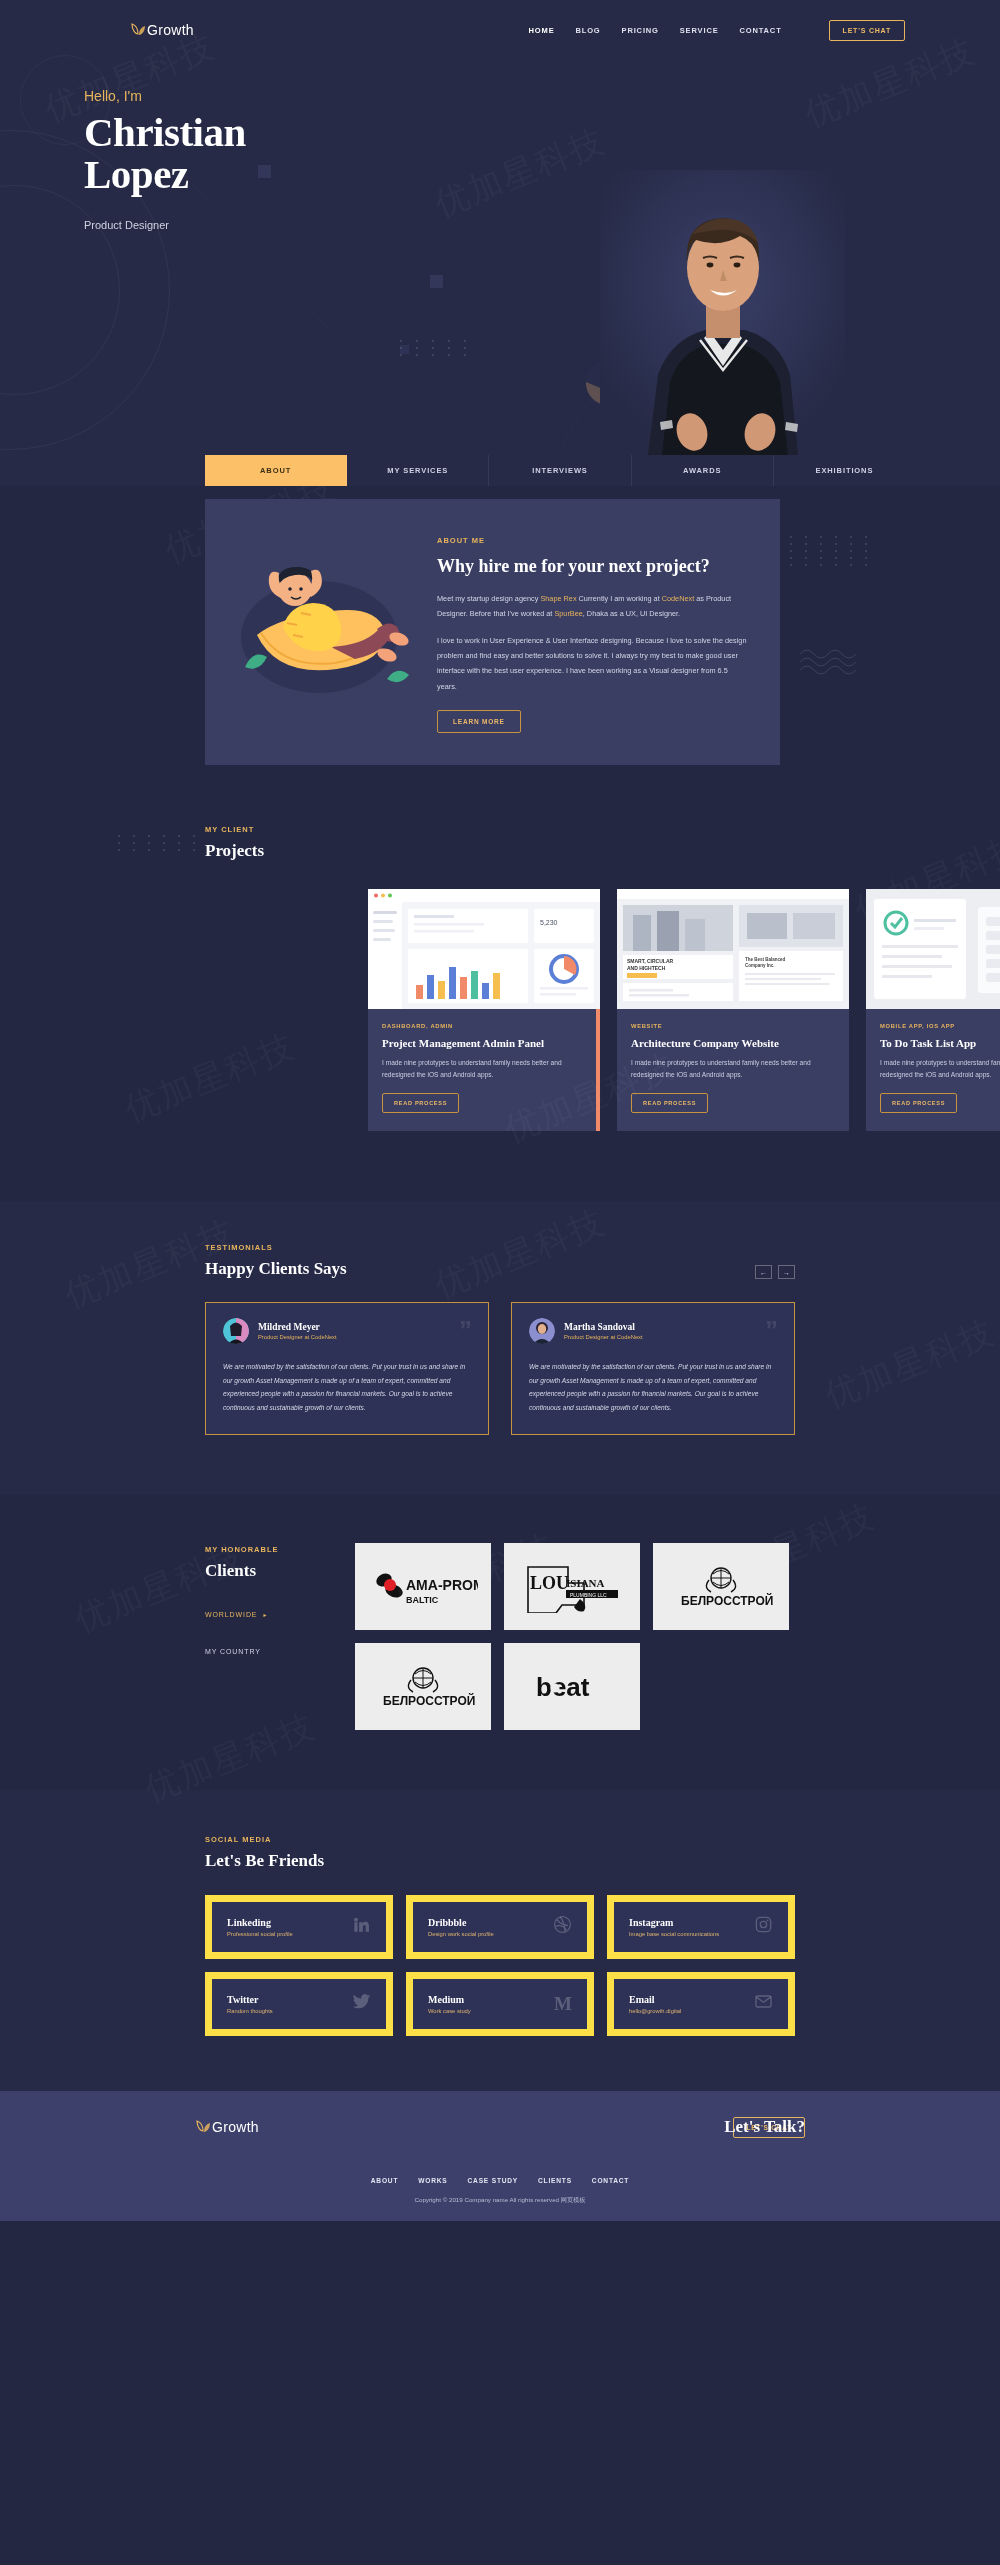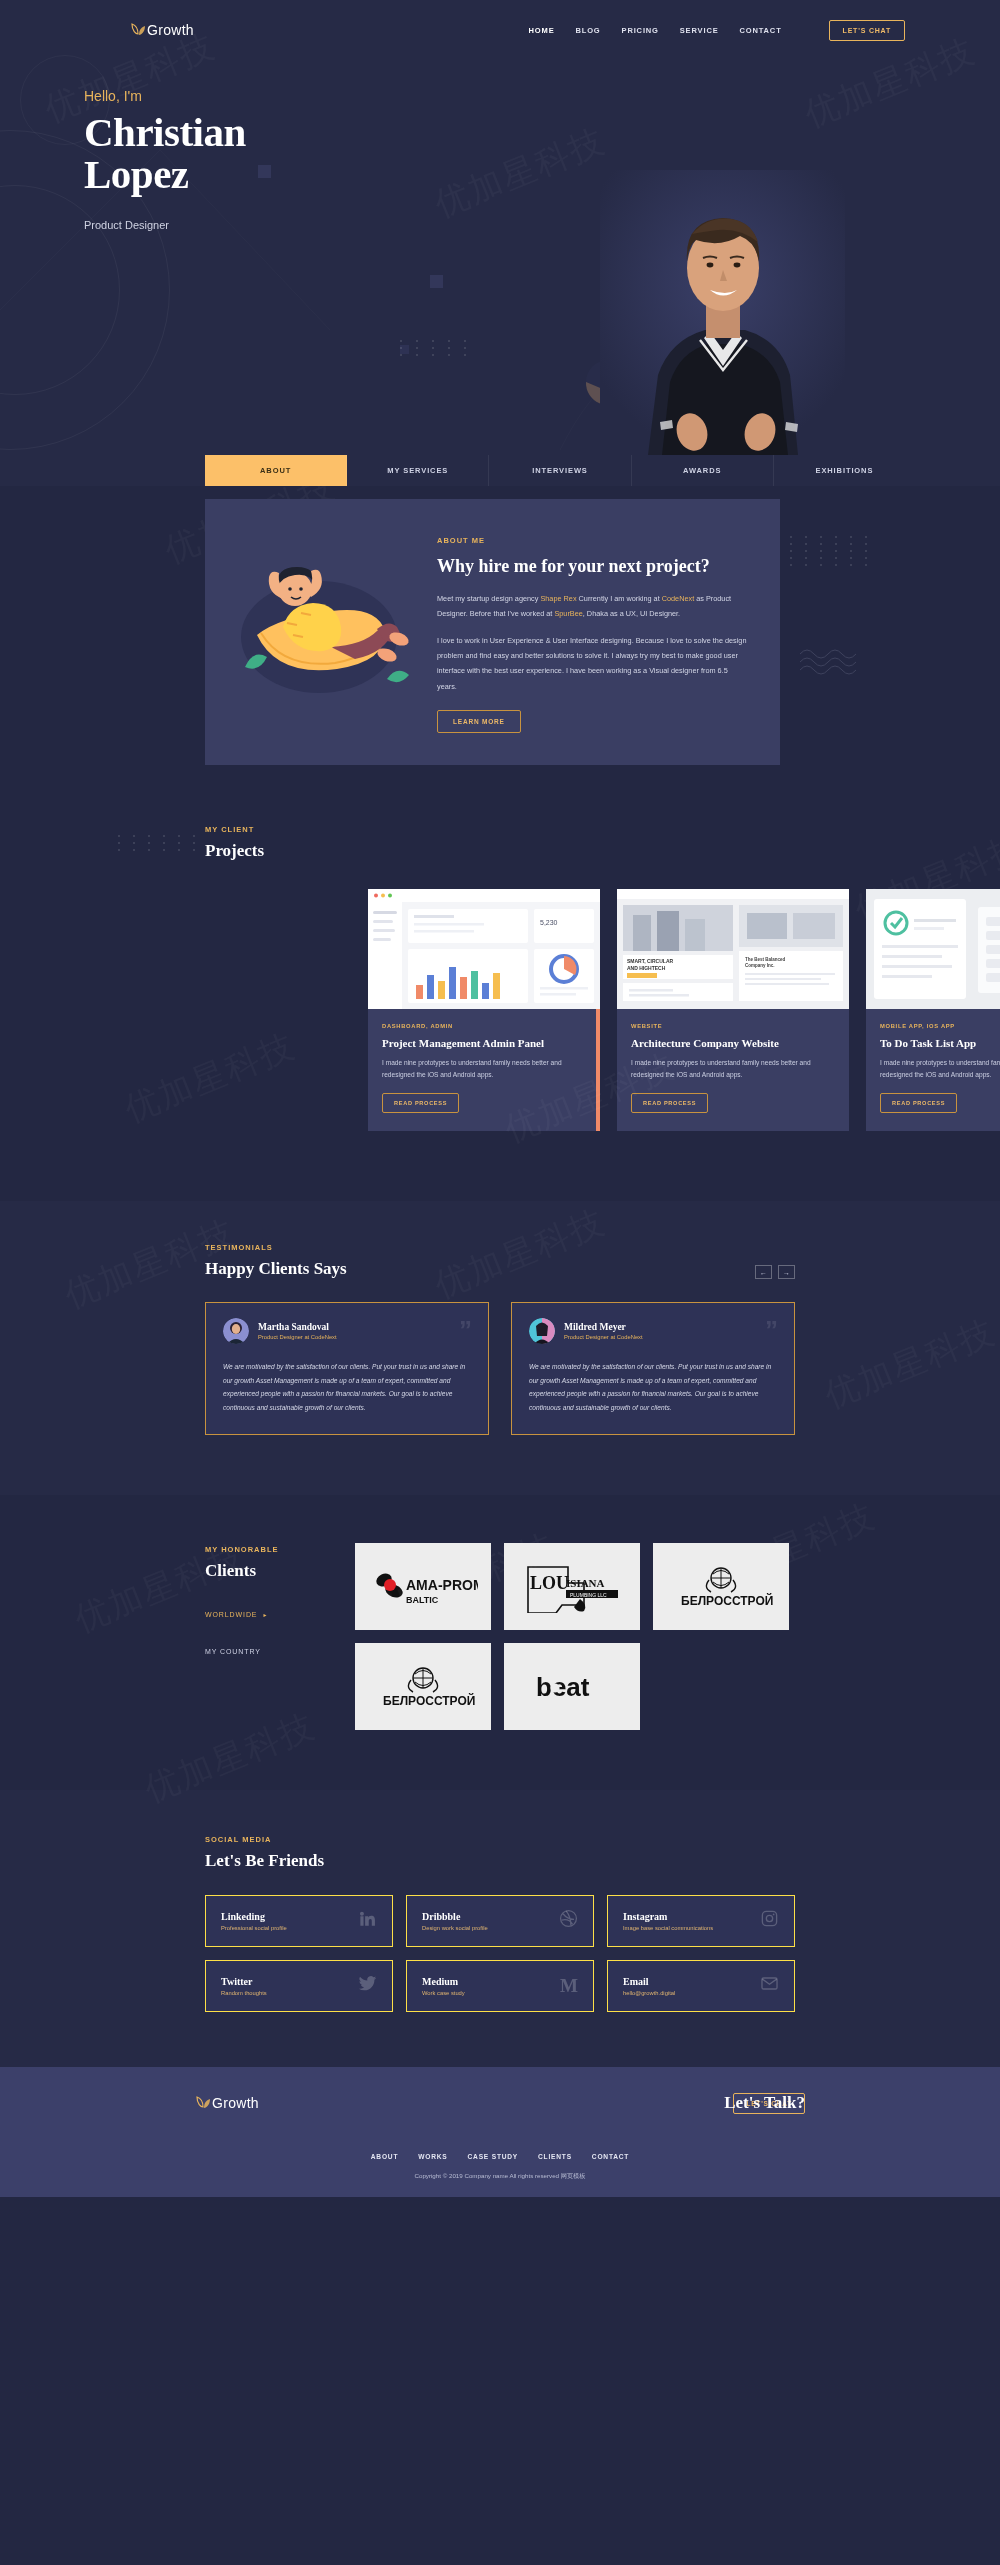--- a/index.html
+++ b/index.html
@@ -111,21 +111,21 @@
   .filt.active { color: #e8b45c; }
   .filt .car { font-size: 6px; }
   .logo-grid { display: grid; grid-template-columns: repeat(3, 136px); gap: 13px; }
   .logo-cell { height: 87px; background: #ededed; display: flex; align-items: center;
                justify-content: center; }
 
   
   .social { background: #262a46; padding: 45px 0 55px; }
   .social-grid { display: grid; grid-template-columns: repeat(3, 1fr); gap: 13px;
                  margin: 24px 205px 0; }
-  .soc-card { border: 1px solid #fde047; background: #2e3256; padding: 13px 15px 14px;
+  .soc-card { border: 7px solid #fde047; background: #2e3256; padding: 13px 15px 14px;
               display: flex; align-items: center; cursor: pointer; }
   .soc-name { font-size: 10px; color: #fff; font-weight: 700; }
   .soc-sub { font-size: 5.8px; color: #e0b470; margin-top: 3px; }
   .soc-ico { margin-left: auto; color: rgba(255,255,255,.22); }
 
   
   .footer { background: #3c406a; padding: 0; }
   .f-top { display: flex; align-items: center; height: 72px; margin: 0 195px; }
   .f-talk { position: absolute; left: 12px; right: 0; text-align: right;
             font-size: 17px; color: #fff; font-weight: 700; }
@@ -492,52 +492,52 @@
         <button class="arw">←</button>
         <button class="arw">→</button>
       </div>
     </div>
     <div class="testi-row">
       <div class="testi-card">
         <div class="quote-mark">”</div>
         <div class="t-top">
           <div class="avatar">
             <svg width="26" height="26" viewBox="0 0 26 26">
-              <circle cx="13" cy="13" r="13" fill="#8b8fd0"></circle>
-              <circle cx="13" cy="10" r="6" fill="#2a2133"></circle>
-              <ellipse cx="13" cy="11" rx="4.2" ry="5" fill="#e3b08d"></ellipse>
-              <path d="M4 26 Q13 16 22 26 Z" fill="#1b2536"></path>
-            </svg>
-          </div>
-          <div>
-            <div class="t-name serif">Martha Sandoval</div>
-            <div class="t-role">Product Designer at CodeNext</div>
-          </div>
-        </div>
-        <div class="t-text">We are motivated by the satisfaction of our clients. Put your trust in us and share in our growth Asset Management is made up of a team of expert, committed and experienced people with a passion for financial markets. Our goal is to achieve continuous and sustainable growth of our clients.</div>
-      </div>
-      <div class="testi-card">
-        <div class="quote-mark">”</div>
-        <div class="t-top">
-          <div class="avatar">
-            <svg width="26" height="26" viewBox="0 0 26 26">
               <circle cx="13" cy="13" r="13" fill="#4fc4d8"></circle>
               <path d="M13 0 a13 13 0 0 1 0 26 z" fill="#d98bc0"></path>
               <ellipse cx="13" cy="11" rx="4" ry="5" fill="#e8c0a0"></ellipse>
               <path d="M7 8 Q13 1 19 8 L18 18 L8 18 Z" fill="#1e1c2a"></path>
               <path d="M5 26 Q13 17 21 26 Z" fill="#16141f"></path>
             </svg>
           </div>
           <div>
             <div class="t-name serif">Mildred Meyer</div>
             <div class="t-role">Product Designer at CodeNext</div>
           </div>
         </div>
         <div class="t-text">We are motivated by the satisfaction of our clients. Put your trust in us and share in our growth Asset Management is made up of a team of expert, committed and experienced people with a passion for financial markets. Our goal is to achieve continuous and sustainable growth of our clients.</div>
       </div>
+      <div class="testi-card">
+        <div class="quote-mark">”</div>
+        <div class="t-top">
+          <div class="avatar">
+            <svg width="26" height="26" viewBox="0 0 26 26">
+              <circle cx="13" cy="13" r="13" fill="#8b8fd0"></circle>
+              <circle cx="13" cy="10" r="6" fill="#2a2133"></circle>
+              <ellipse cx="13" cy="11" rx="4.2" ry="5" fill="#e3b08d"></ellipse>
+              <path d="M4 26 Q13 16 22 26 Z" fill="#1b2536"></path>
+            </svg>
+          </div>
+          <div>
+            <div class="t-name serif">Martha Sandoval</div>
+            <div class="t-role">Product Designer at CodeNext</div>
+          </div>
+        </div>
+        <div class="t-text">We are motivated by the satisfaction of our clients. Put your trust in us and share in our growth Asset Management is made up of a team of expert, committed and experienced people with a passion for financial markets. Our goal is to achieve continuous and sustainable growth of our clients.</div>
+      </div>
     </div>
     <div class="wm" style="left:60px;top:40px;">优加星科技</div>
     <div class="wm" style="left:430px;top:30px;">优加星科技</div>
     <div class="wm" style="left:820px;top:140px;">优加星科技</div>
   </section>
 
   <section class="clients">
     <div class="clients-wrap">
       <div class="clients-left">
         <div class="kicker">MY HONORABLE</div>

